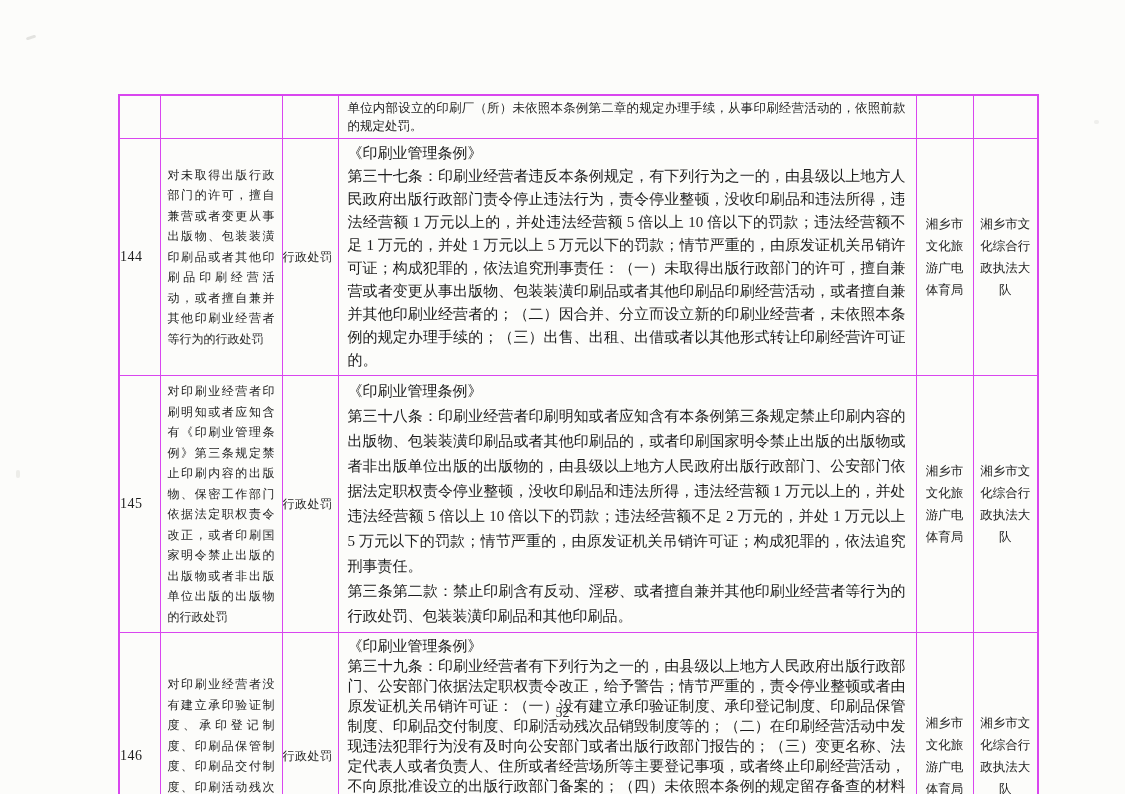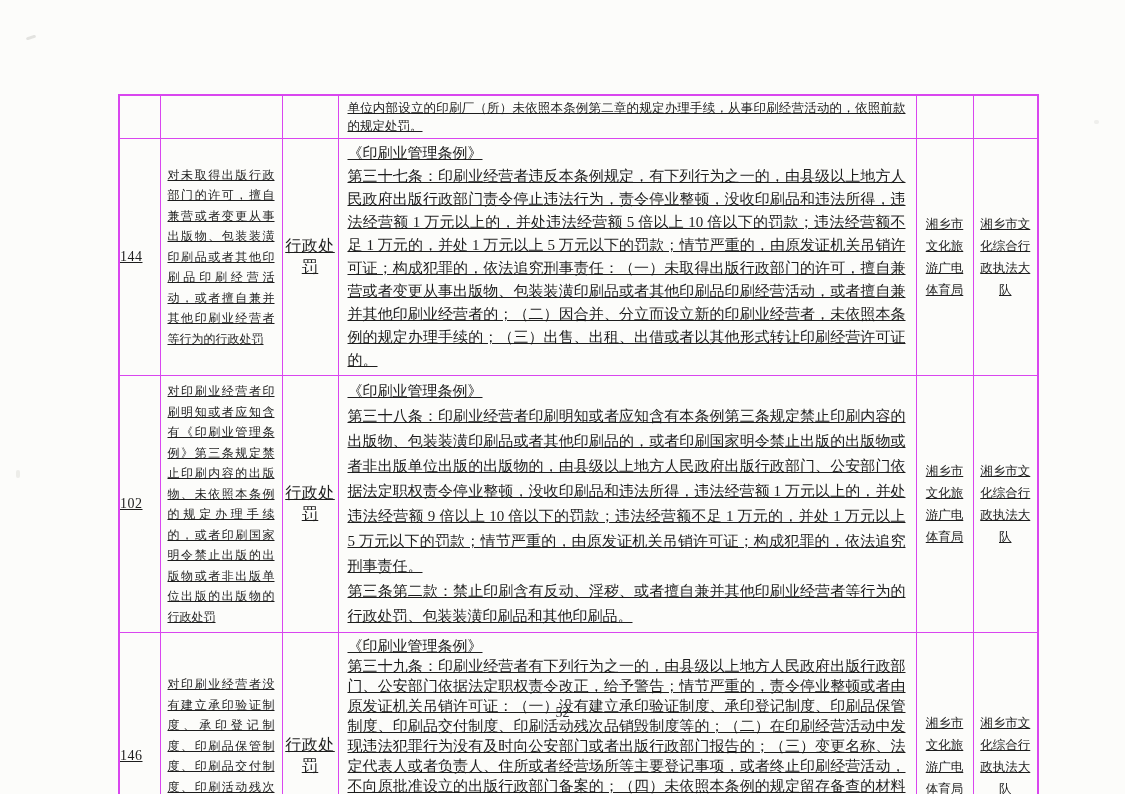--- a/index.html
+++ b/index.html
@@ -26,40 +26,38 @@
     left: 118px;
     top: 94px;
     width: 919px;
     border-collapse: collapse;
     table-layout: fixed;
   }
   .doc-table td {
     border: 1px solid #d946ef;
     vertical-align: middle;
     overflow: hidden;
-    text-decoration: underline;
   }
   .doc-table tr.row-cont td { border-top-width: 2px; }
   .doc-table tr.row-last td { border-bottom-width: 2px; }
   .doc-table td:first-child { border-left-width: 2px; }
   .doc-table td:last-child { border-right-width: 2px; }
 
   td.c-seq {
     font-size: 14px;
     letter-spacing: .5px;
   }
   td.c-item {
     font-size: 12px;
     line-height: 20.5px;
     padding: 5px 7px;
     text-align: justify;
   }
   td.c-type {
-    text-align: center;
-    font-size: 16px;
+    font-size: 12px;
     letter-spacing: .5px;
   }
   td.c-basis {
     font-size: 15px;
     padding: 3px 10px 3px 9px;
     text-align: justify;
     vertical-align: middle;
   }
   tr.row-cont td.c-basis { line-height: 18px; font-size: 12.5px; }
   tr.row-a td.c-basis { line-height: 23px; }
@@ -120,26 +118,26 @@
         <td class="c-type">行政处罚</td>
         <td class="c-basis">
           <div class="basis-p">《印刷业管理条例》</div>
           <div class="basis-p">第三十七条：印刷业经营者违反本条例规定，有下列行为之一的，由县级以上地方人民政府出版行政部门责令停止违法行为，责令停业整顿，没收印刷品和违法所得，违法经营额 1 万元以上的，并处违法经营额 5 倍以上 10 倍以下的罚款；违法经营额不足 1 万元的，并处 1 万元以上 5 万元以下的罚款；情节严重的，由原发证机关吊销许可证；构成犯罪的，依法追究刑事责任：（一）未取得出版行政部门的许可，擅自兼营或者变更从事出版物、包装装潢印刷品或者其他印刷品印刷经营活动，或者擅自兼并其他印刷业经营者的；（二）因合并、分立而设立新的印刷业经营者，未依照本条例的规定办理手续的；（三）出售、出租、出借或者以其他形式转让印刷经营许可证的。</div>
         </td>
         <td class="c-org">湘乡市文化旅游广电体育局</td>
         <td class="c-org">湘乡市文化综合行政执法大队</td>
       </tr>
 
       <tr class="row-b" style="height:206px">
-        <td class="c-seq">102</td>
-        <td class="c-item">对印刷业经营者印刷明知或者应知含有《印刷业管理条例》第三条规定禁止印刷内容的出版物、未依照本条例的规定办理手续的，或者印刷国家明令禁止出版的出版物或者非出版单位出版的出版物的行政处罚</td>
+        <td class="c-seq">145</td>
+        <td class="c-item">对印刷业经营者印刷明知或者应知含有《印刷业管理条例》第三条规定禁止印刷内容的出版物、保密工作部门依据法定职权责令改正，或者印刷国家明令禁止出版的出版物或者非出版单位出版的出版物的行政处罚</td>
         <td class="c-type">行政处罚</td>
         <td class="c-basis">
           <div class="basis-p">《印刷业管理条例》</div>
-          <div class="basis-p">第三十八条：印刷业经营者印刷明知或者应知含有本条例第三条规定禁止印刷内容的出版物、包装装潢印刷品或者其他印刷品的，或者印刷国家明令禁止出版的出版物或者非出版单位出版的出版物的，由县级以上地方人民政府出版行政部门、公安部门依据法定职权责令停业整顿，没收印刷品和违法所得，违法经营额 1 万元以上的，并处违法经营额 9 倍以上 10 倍以下的罚款；违法经营额不足 1 万元的，并处 1 万元以上 5 万元以下的罚款；情节严重的，由原发证机关吊销许可证；构成犯罪的，依法追究刑事责任。</div>
+          <div class="basis-p">第三十八条：印刷业经营者印刷明知或者应知含有本条例第三条规定禁止印刷内容的出版物、包装装潢印刷品或者其他印刷品的，或者印刷国家明令禁止出版的出版物或者非出版单位出版的出版物的，由县级以上地方人民政府出版行政部门、公安部门依据法定职权责令停业整顿，没收印刷品和违法所得，违法经营额 1 万元以上的，并处违法经营额 5 倍以上 10 倍以下的罚款；违法经营额不足 2 万元的，并处 1 万元以上 5 万元以下的罚款；情节严重的，由原发证机关吊销许可证；构成犯罪的，依法追究刑事责任。</div>
           <div class="basis-p">第三条第二款：禁止印刷含有反动、淫秽、或者擅自兼并其他印刷业经营者等行为的行政处罚、包装装潢印刷品和其他印刷品。</div>
         </td>
         <td class="c-org">湘乡市文化旅游广电体育局</td>
         <td class="c-org">湘乡市文化综合行政执法大队</td>
       </tr>
 
       <tr class="row-c row-last" style="height:185px">
         <td class="c-seq">146</td>
         <td class="c-item">对印刷业经营者没有建立承印验证制度、承印登记制度、印刷品保管制度、印刷品交付制度、印刷活动残次品销毁制度等行为的行政处罚</td>
         <td class="c-type">行政处罚</td>

